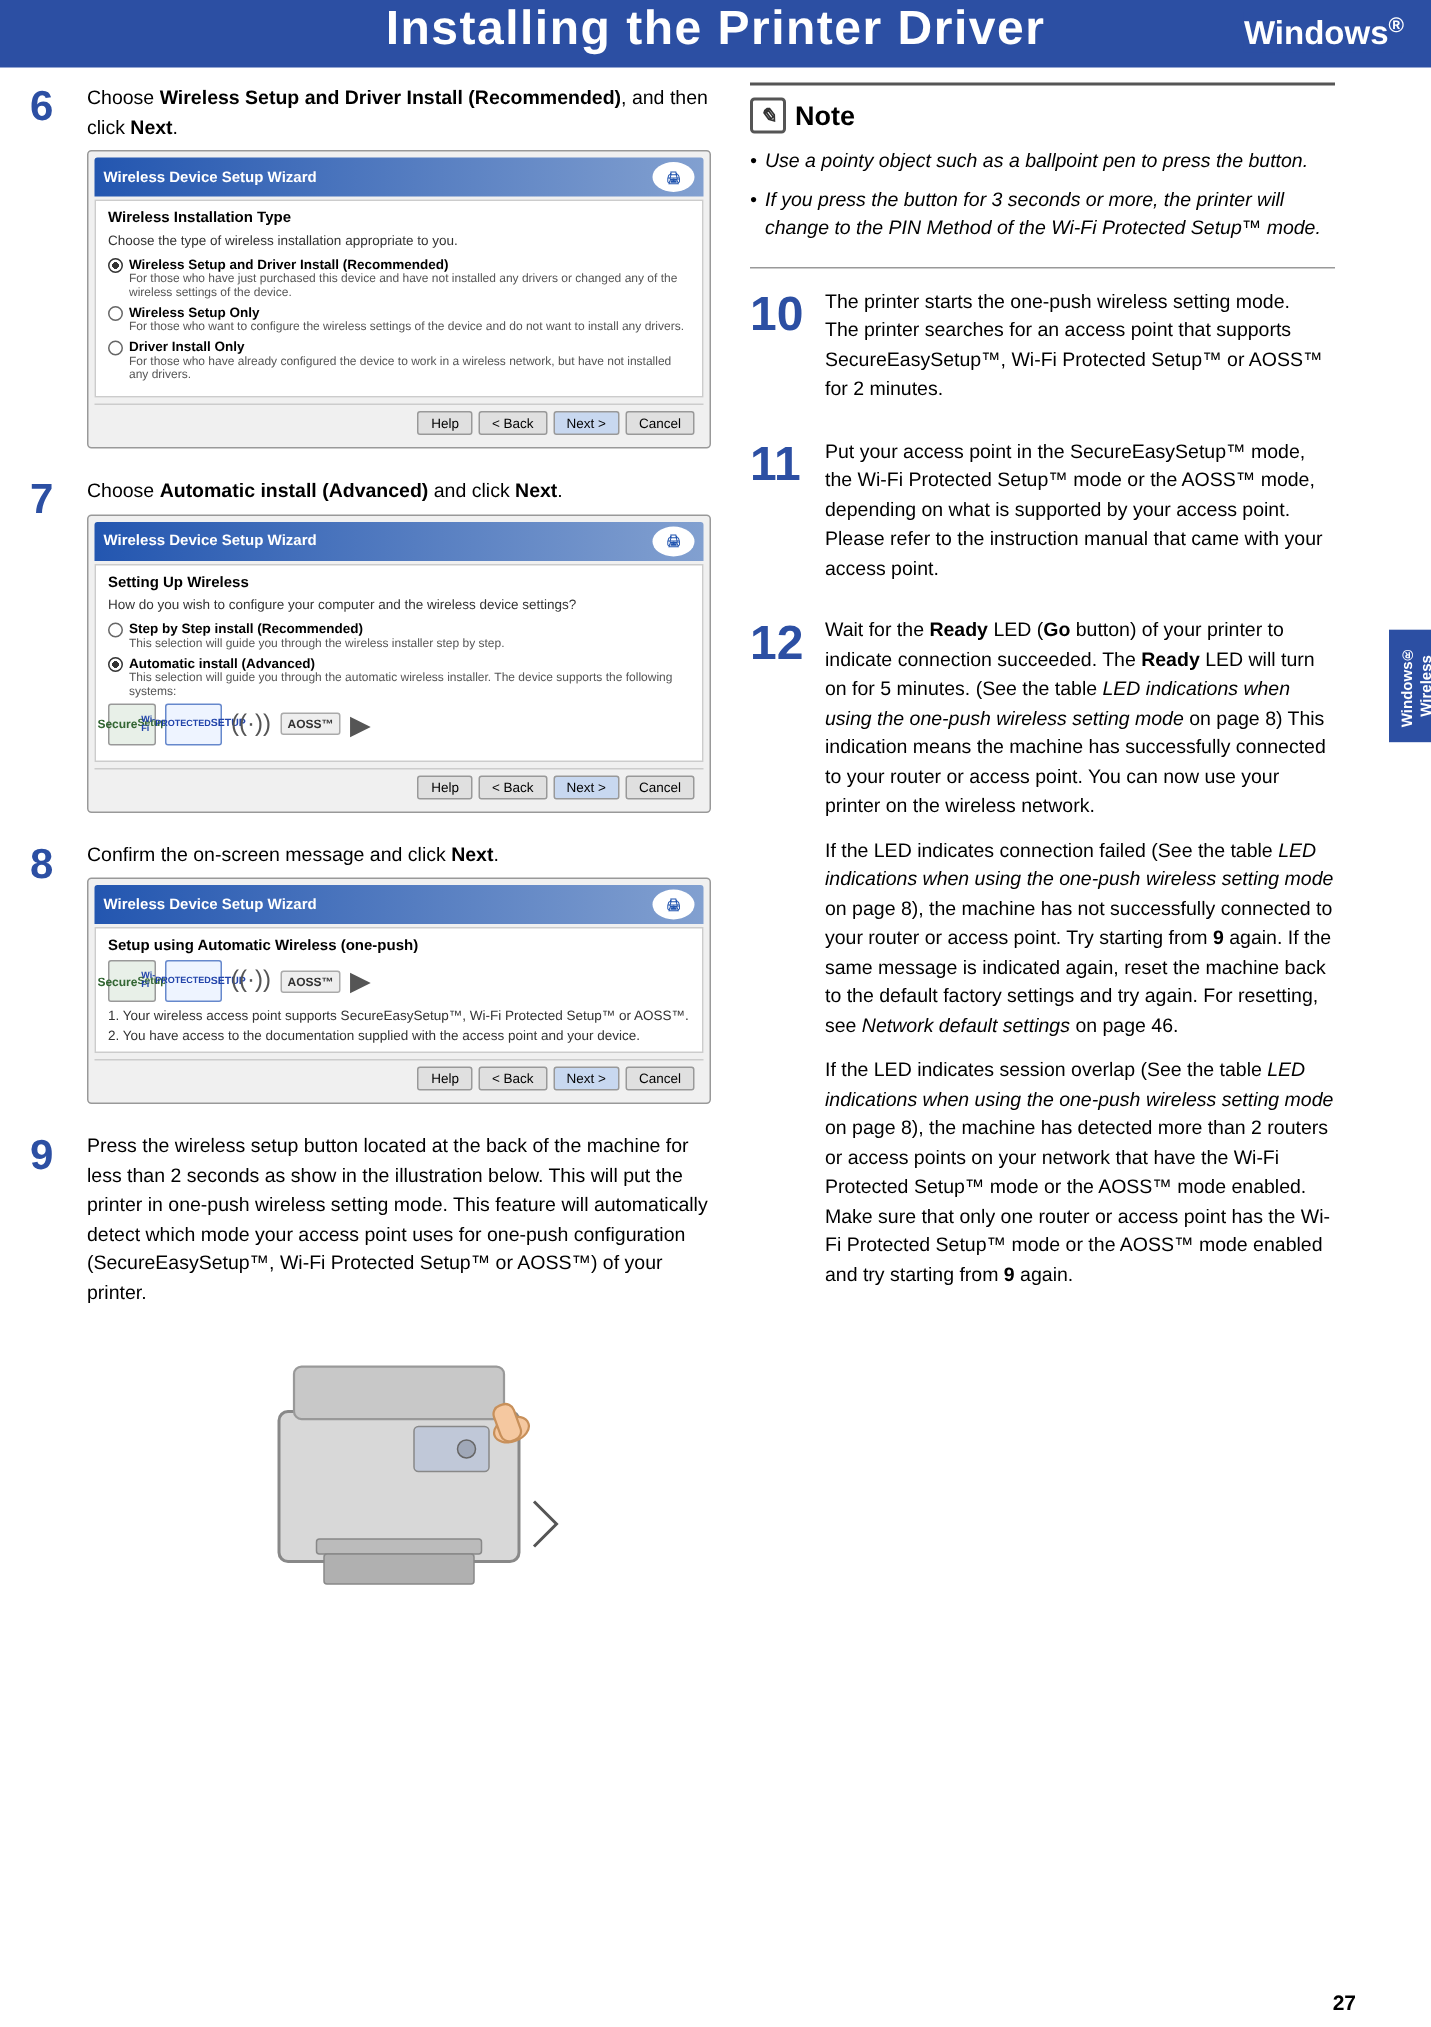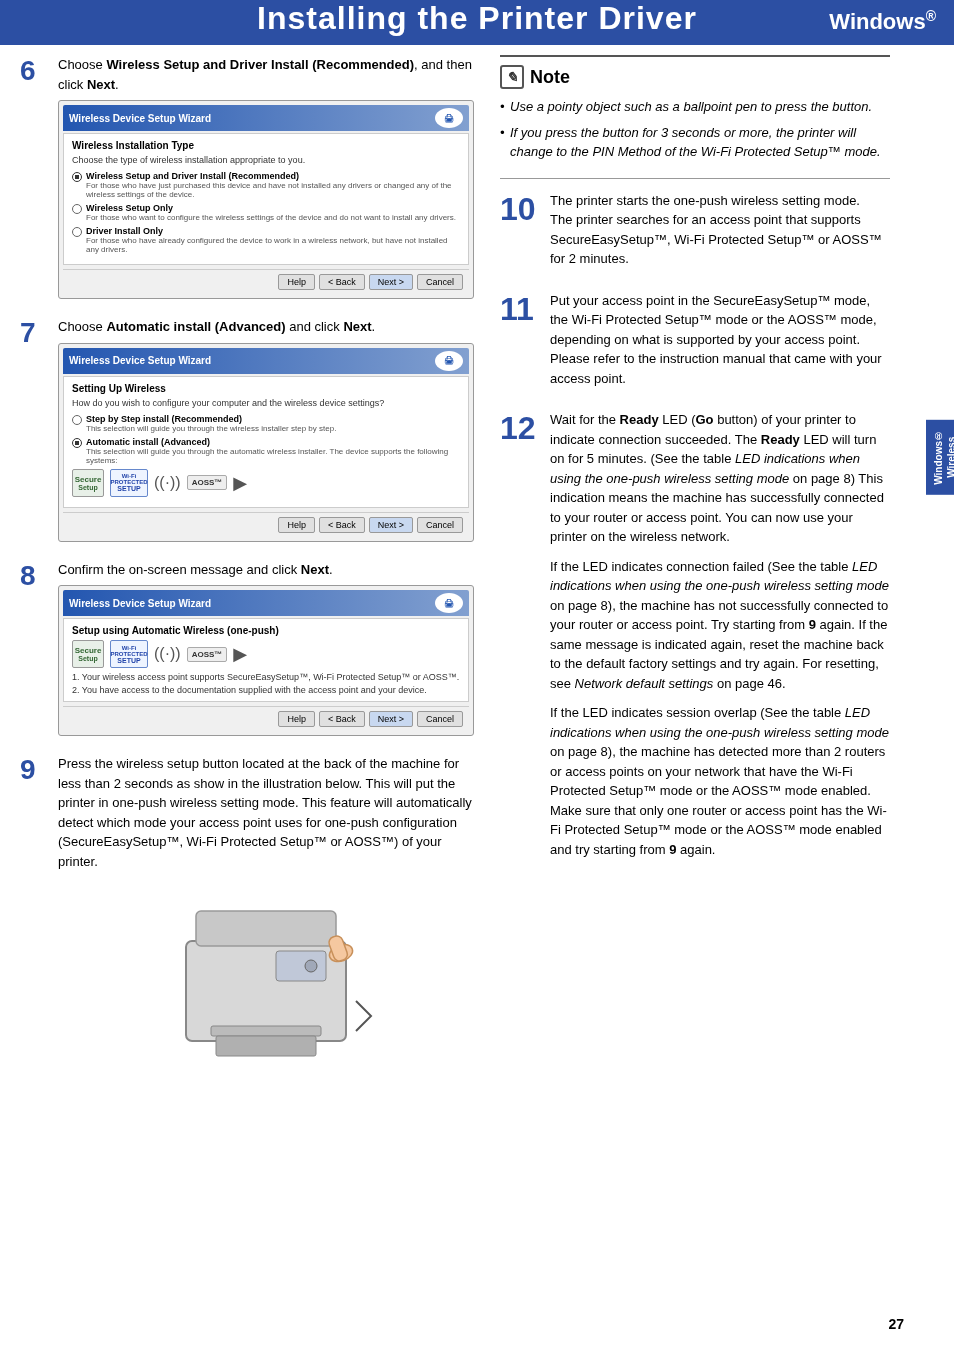--- a/index.html
+++ b/index.html
@@ -206,21 +206,21 @@
       gap: 6px;
       margin: 4px 0;
     }
     .secure-icon {
       width: 32px;
       height: 28px;
       background: #e8f0e8;
       border: 1px solid #999;
       border-radius: 2px;
       display: flex;
-      flex-direction: column;
+      flex-direction: row;
       align-items: center;
       justify-content: center;
       font-size: 7px;
       font-weight: bold;
       color: #336633;
     }
     .wifi-circle {
       font-size: 16px;
       color: #555;
     }
@@ -298,21 +298,21 @@
     }
     
     .divider {
       border: none;
       border-top: 1px solid #999;
       margin: 12px 0;
     }
     
     .page-num {
       position: absolute;
-      bottom: 19px;
+      bottom: 8px;
       right: 50px;
       font-size: 14px;
       font-weight: bold;
       color: #000;
     }
   </style>
 </head>
 <body>
 
 <div class="page">

